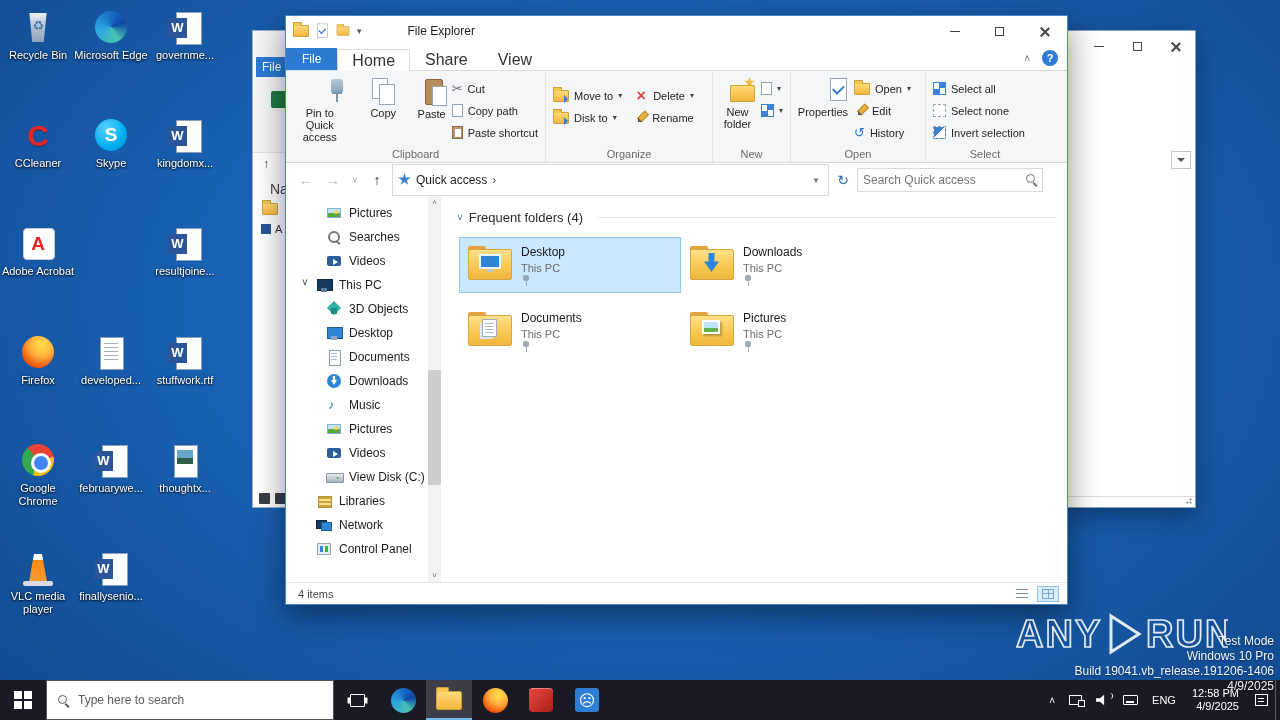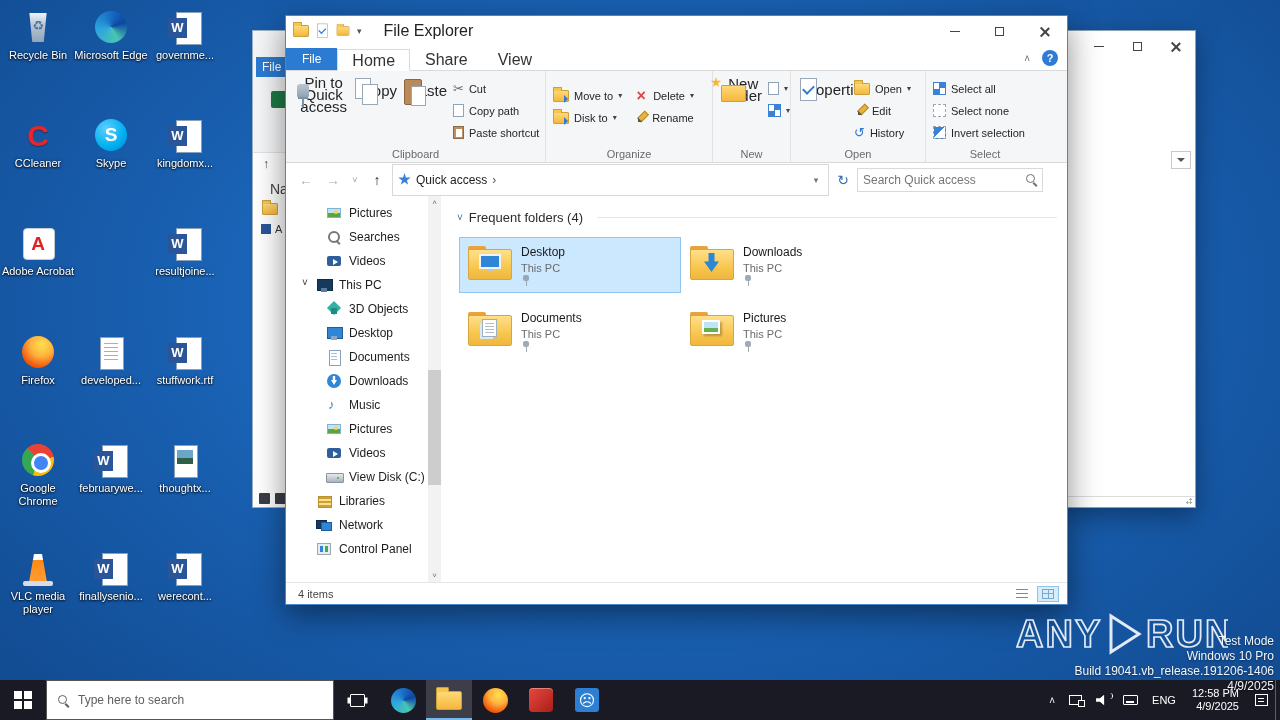--- a/index.html
+++ b/index.html
@@ -70,39 +70,39 @@
 .combo i{width:0;height:0;border:4px solid transparent;border-top-color:#555;margin-top:4px}
 .bgwin-right .botline{position:absolute;left:0;right:0;bottom:10px;height:1px;background:#dcdcdc}
 .bgwin-right .grip{position:absolute;right:2px;bottom:2px;width:8px;height:8px;
   background:radial-gradient(circle at 70% 30%,#9aa 1px,transparent 1.3px),radial-gradient(circle at 30% 70%,#9aa 1px,transparent 1.3px),radial-gradient(circle at 70% 70%,#9aa 1px,transparent 1.3px)}
 
 
 .explorer{position:absolute;left:285px;top:15px;width:783px;height:590px;background:#fff;border:1px solid #4a86c8;
   box-shadow:0 10px 30px rgba(0,0,0,.45);display:flex;flex-direction:column;z-index:20}
 .titlebar{height:30px;display:flex;align-items:center;padding-left:7px;gap:6px;background:#fff}
 .qat-caret{font-size:9px;color:#555}
-.wtitle{font-size:16px;color:#222;margin-left:16px;white-space:nowrap}
+.wtitle{font-size:12px;color:#222;margin-left:40px;white-space:nowrap}
 .win-btns{margin-left:auto;display:flex;height:100%}
 .wbtn{width:45px;height:100%;display:flex;align-items:center;justify-content:center}
 .ic-page-s{width:11px;height:13px;background:#fff;border:1px solid #90a4b8;display:inline-block;flex:none}
 .ic-clip-s{width:11px;height:13px;background:#c09060;border:1px solid #8a6b4a;display:inline-block;flex:none;position:relative}
 .ic-clip-s::after{content:'';position:absolute;left:2px;top:2px;width:6px;height:8px;background:#fff}
 
 .tabrow{height:25px;display:flex;align-items:flex-end;background:#fff;border-bottom:1px solid #dadada}
 .tab-file{background:#2b7bd3;color:#fff;font-size:12px;height:22px;line-height:22px;padding:0 16px}
 .tab{font-size:16px;height:22px;line-height:22px;padding:0 14px;color:#333;border:1px solid transparent}
 .tab.active{background:#fff;border-color:#dadada;border-bottom-color:#fff;margin-bottom:-1px}
 .tabrow-right{margin-left:auto;display:flex;align-items:center;gap:12px;padding:0 9px 4px 0}
 .collapse-chev{color:#666;font-size:10px}
 .help-btn{width:16px;height:16px;border-radius:50%;background:#2f7bd6;color:#fff;font-size:11px;font-weight:bold;display:flex;align-items:center;justify-content:center}
 
 .ribbon{height:92px;background:#f5f6f7;border-bottom:1px solid #d8d8d8;display:flex}
 .rgroup{position:relative;display:flex;align-items:flex-start;padding:3px 4px 16px 4px;border-right:1px solid #e2e2e2;flex:none}
 .rgroup-label{position:absolute;left:0;right:0;bottom:2px;text-align:center;font-size:11px;color:#6a6a6a}
-.rbig{display:flex;align-items:center;padding:3px 3px;width:50px;color:#252525;font-size:15px;line-height:12px;text-align:center;gap:3px}
+.rbig{display:flex;flex-direction:column;align-items:flex-end;padding:3px 3px;width:50px;color:#252525;font-size:11px;line-height:12px;text-align:center;gap:3px}
 .rsmallcol{display:flex;flex-direction:column;gap:3px;padding-top:5px}
 .rsmall{display:flex;align-items:center;gap:5px;font-size:11px;color:#252525;padding:1px 3px;white-space:nowrap;height:19px}
 .caret{font-size:8px;color:#444;line-height:8px}
 .glyph-s{font-size:13px;color:#667;line-height:13px}
 .glyph-del{font-size:16px;line-height:14px;color:#e04343;font-weight:bold;width:14px;text-align:center}
 .glyph-hist{font-size:13px;color:#2f7bd6;line-height:13px}
 .ic-pin{width:20px;height:27px;position:relative}
 .ic-pin::before{content:'';position:absolute;left:4px;top:2px;width:12px;height:13px;background:linear-gradient(180deg,#bac7d3,#8fa3b5);border-radius:3px 3px 1px 1px;box-shadow:0 3px 0 -1px #7b93a8}
 .ic-pin::after{content:'';position:absolute;left:9px;top:17px;width:2px;height:8px;background:#7b93a8}
 .ic-copy{width:26px;height:27px;position:relative}
@@ -311,24 +311,20 @@
       <span class="dlabel">thoughtx...</span>
     </div>
   <div class="dicon" style="left:1px;top:551px">
       <span class="ig vlc"></span>
       <span class="dlabel">VLC media player</span>
     </div>
   <div class="dicon" style="left:74px;top:551px">
       <span class="ig word"></span>
       <span class="dlabel">finallysenio...</span>
     </div>
-  <div class="dicon" style="left:148px;top:551px">
-      <span class="ig word"></span>
-      <span class="dlabel">werecont...</span>
-    </div>
 
   <div class="bgwin-left">
     <div class="ribbonfrag"></div>
     <div class="frag-file">File</div>
     <div class="frag-green"></div>
     <div class="frag-up">↑</div>
     <div class="frag-col">Nam</div>
     <span class="mini-folder"></span>
     <div class="frag-item">
         <i></i>

